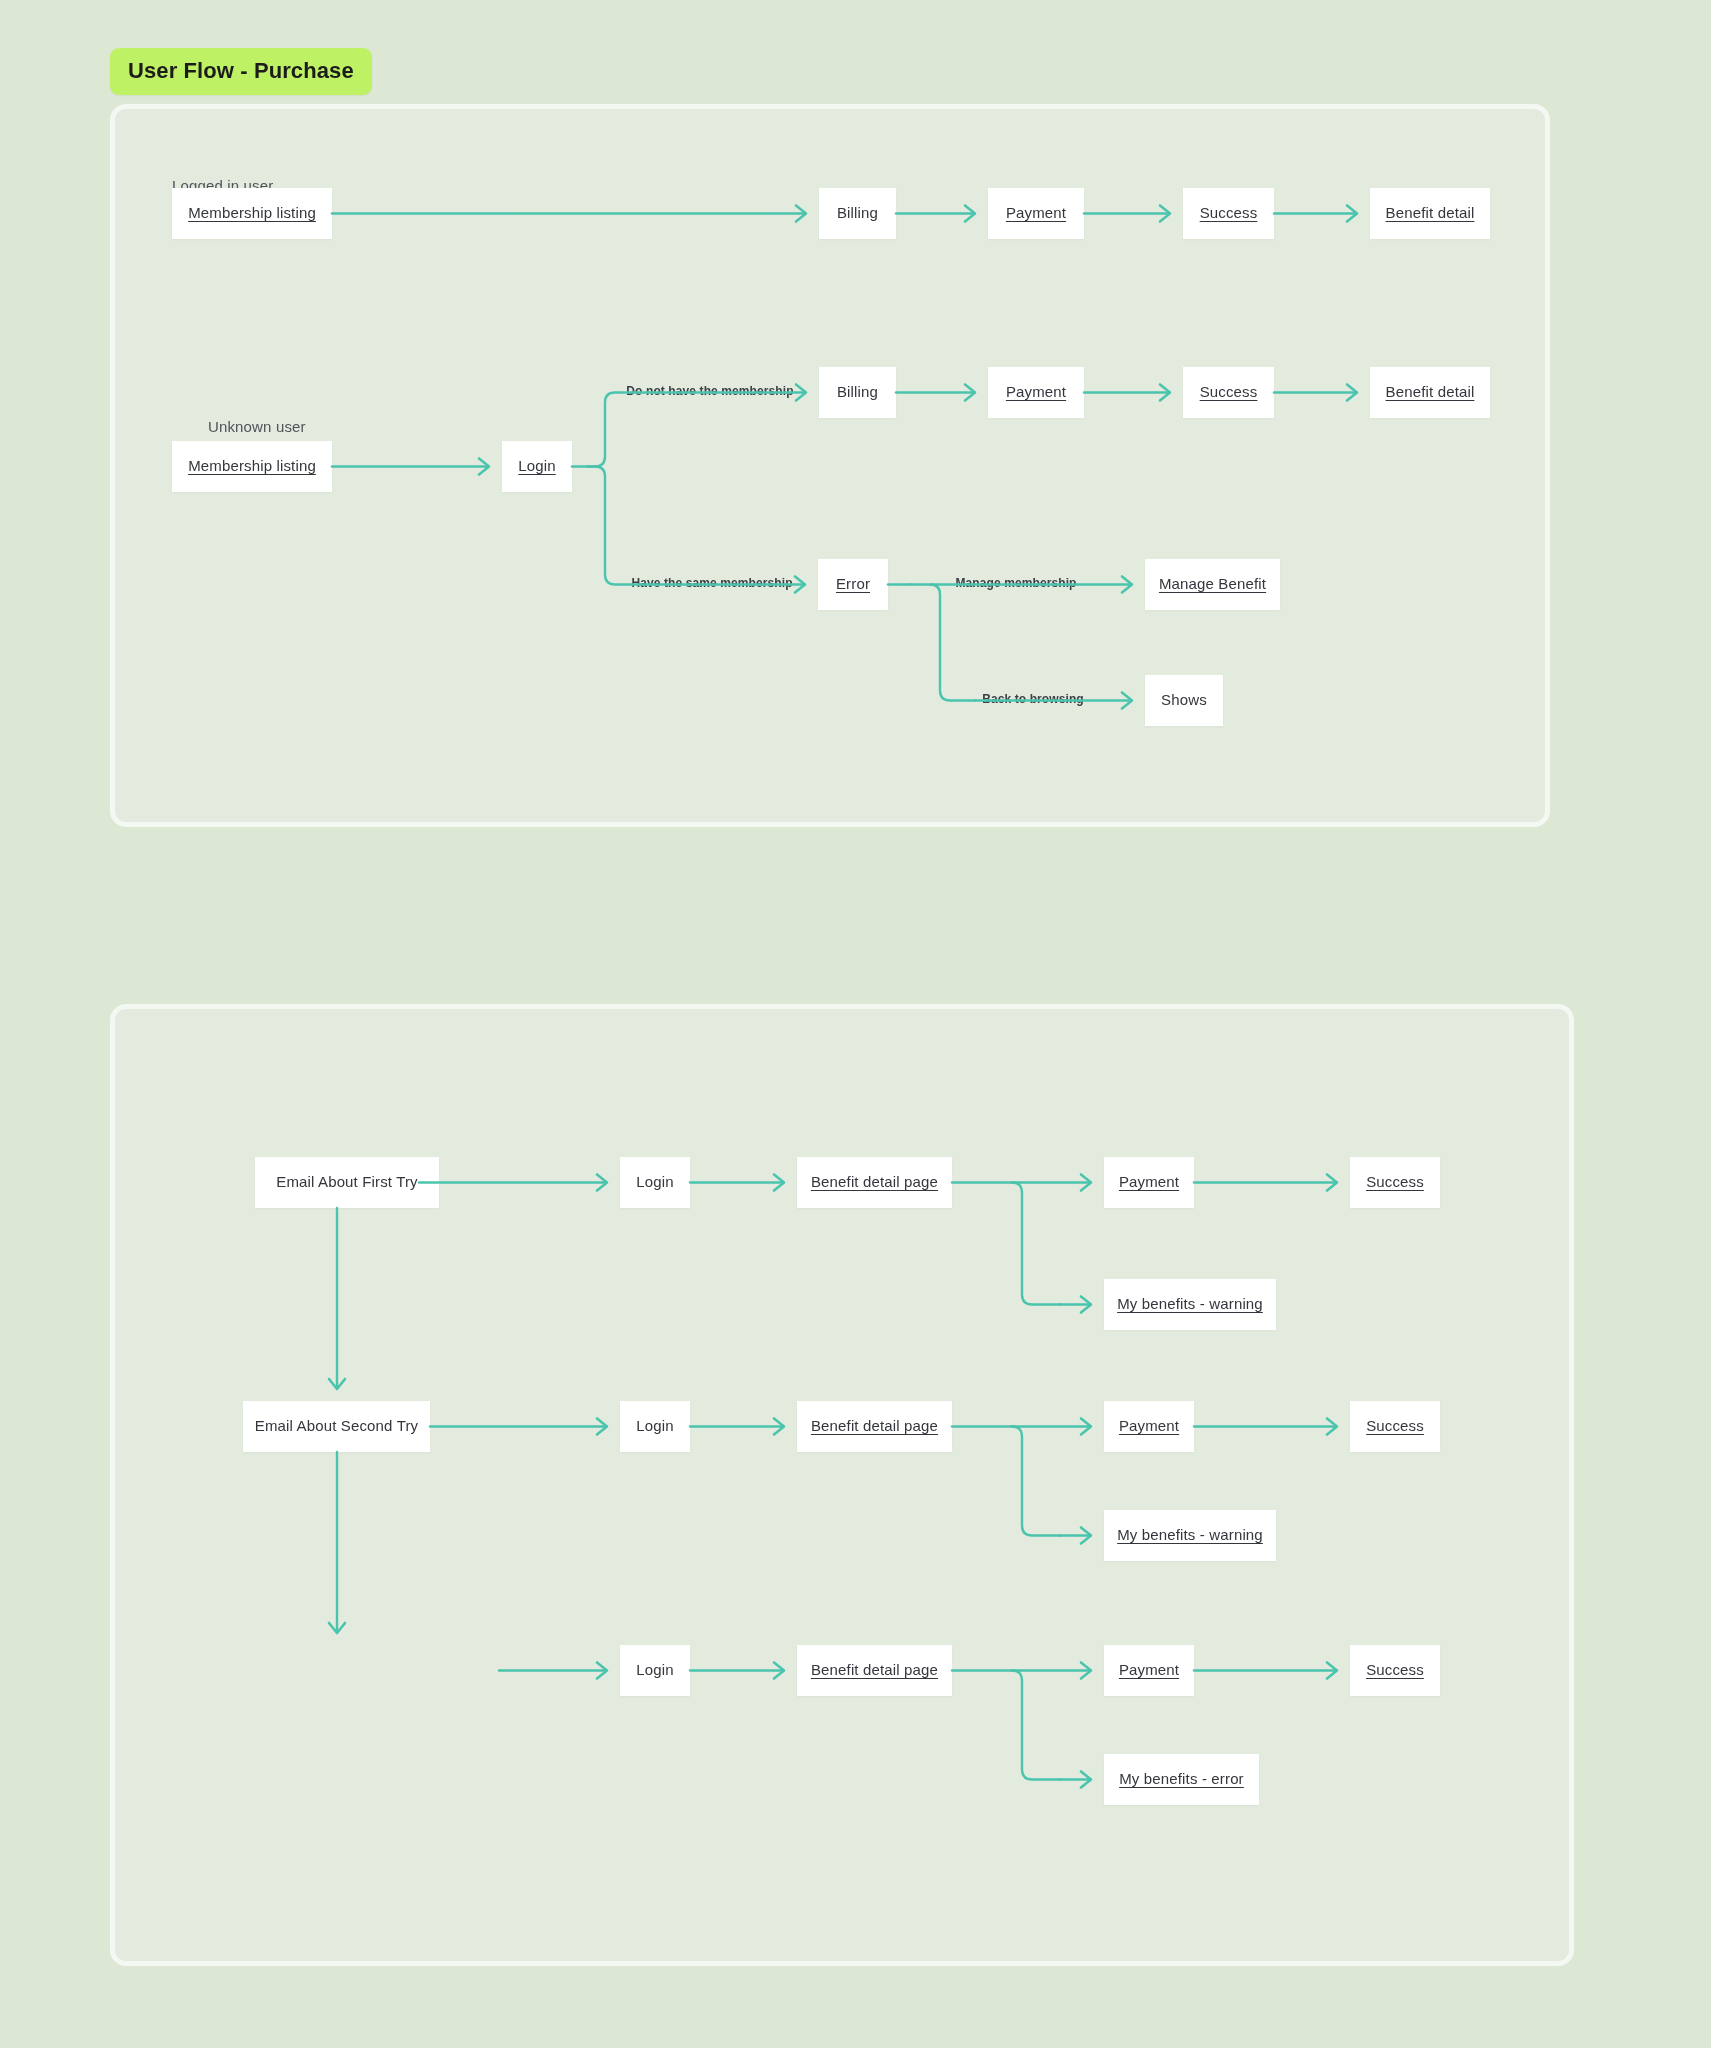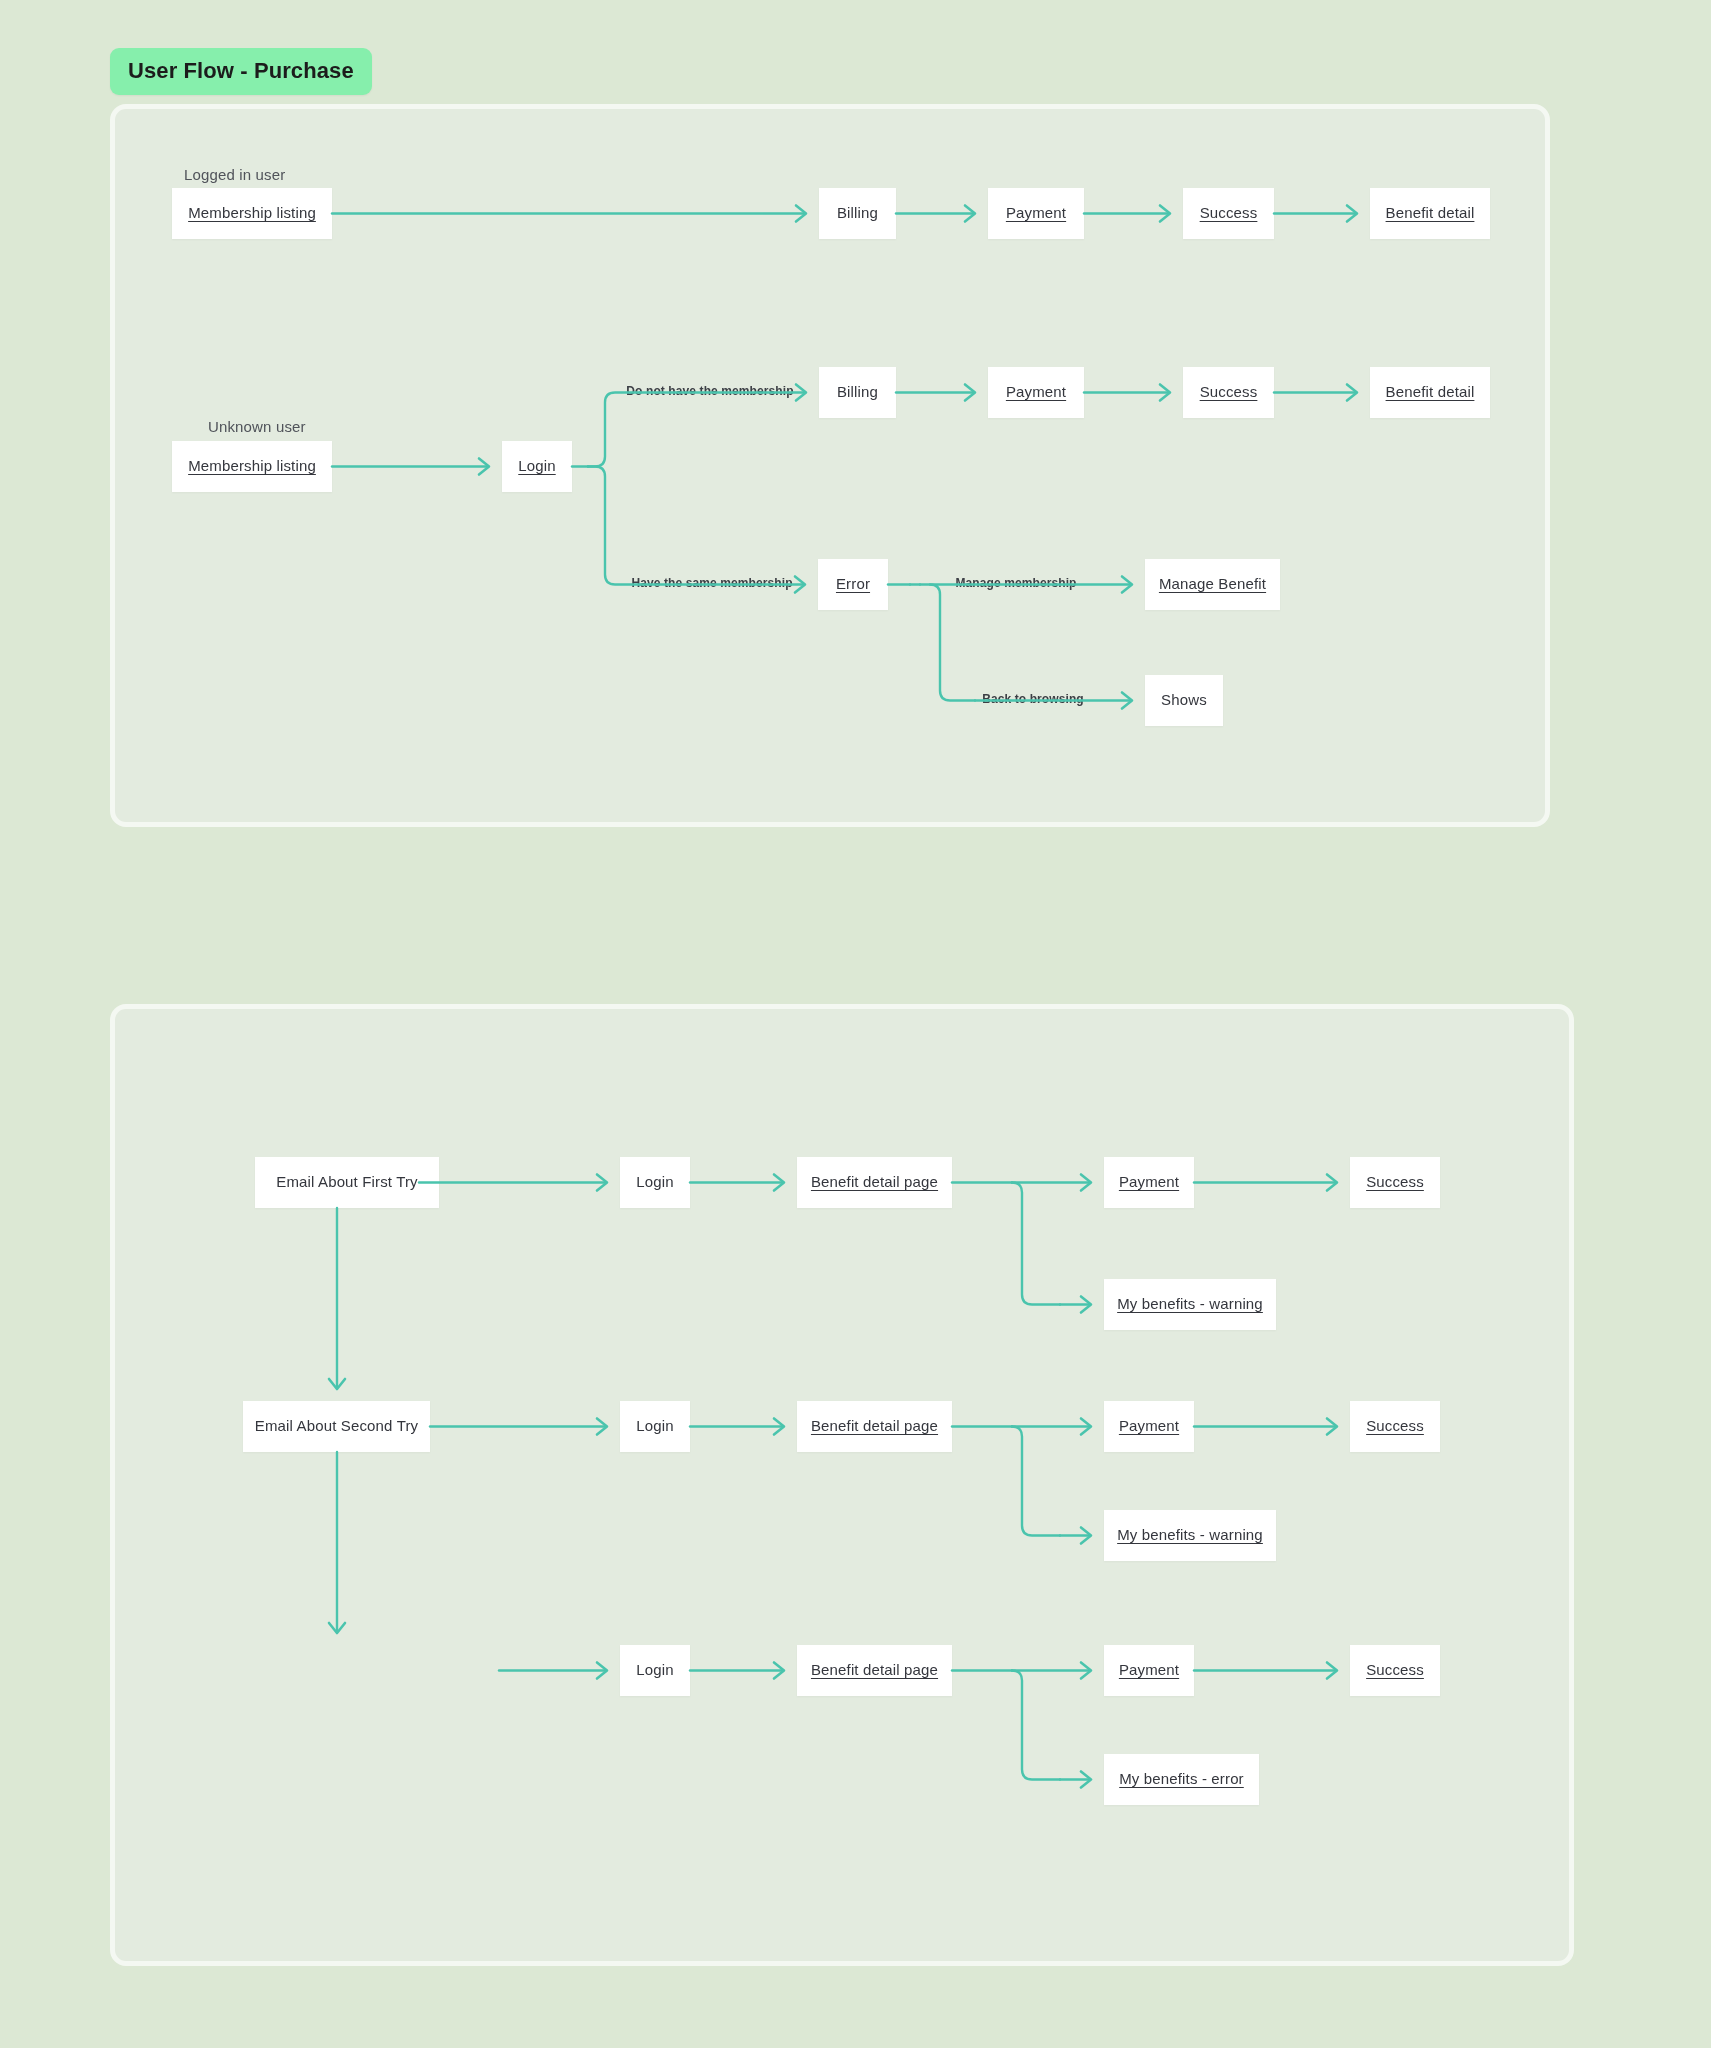--- a/index.html
+++ b/index.html
@@ -8,21 +8,21 @@
     background:#dce8d4;
     font-family:"Liberation Sans", sans-serif;
     -webkit-font-smoothing:antialiased;
     overflow:hidden;
   }
   .canvas{position:relative;width:1711px;height:2048px;}
 
   
   .title-chip{
     position:absolute;
-    background:#86efac;
+    background:#bef264;
     border-radius:9px;
     padding:10px 18px 11px 18px;
     font-size:22px;
     font-weight:700;
     color:#1c1c1c;
     letter-spacing:.1px;
     white-space:nowrap;
     box-shadow:0 1px 2px rgba(0,0,0,.05);
   }
 
@@ -78,21 +78,21 @@
 </style>
 </head>
 <body>
 
 <div class="canvas">
 
   <div class="title-chip" style="left:110px;top:48px;">User Flow - Purchase</div>
 
   <div class="panel" style="left:110px;top:104px;width:1440px;height:723px;"></div>
 
-  <div class="caption" style="left:172px;top:166px;margin-left:12px;">Logged in user</div>
+  <div class="caption" style="left:172px;top:177px;">Logged in user</div>
 
   <div class="caption" style="left:172px;top:418px;margin-left:36px;">Unknown user</div>
 
   <div class="node u" style="left:172px;top:188px;width:160px;height:51px;">
     <span>Membership listing</span>
   </div>
   <div class="node" style="left:819px;top:188px;width:77px;height:51px;">
     <span>Billing</span>
   </div>
   <div class="node u" style="left:988px;top:188px;width:96px;height:51px;">

